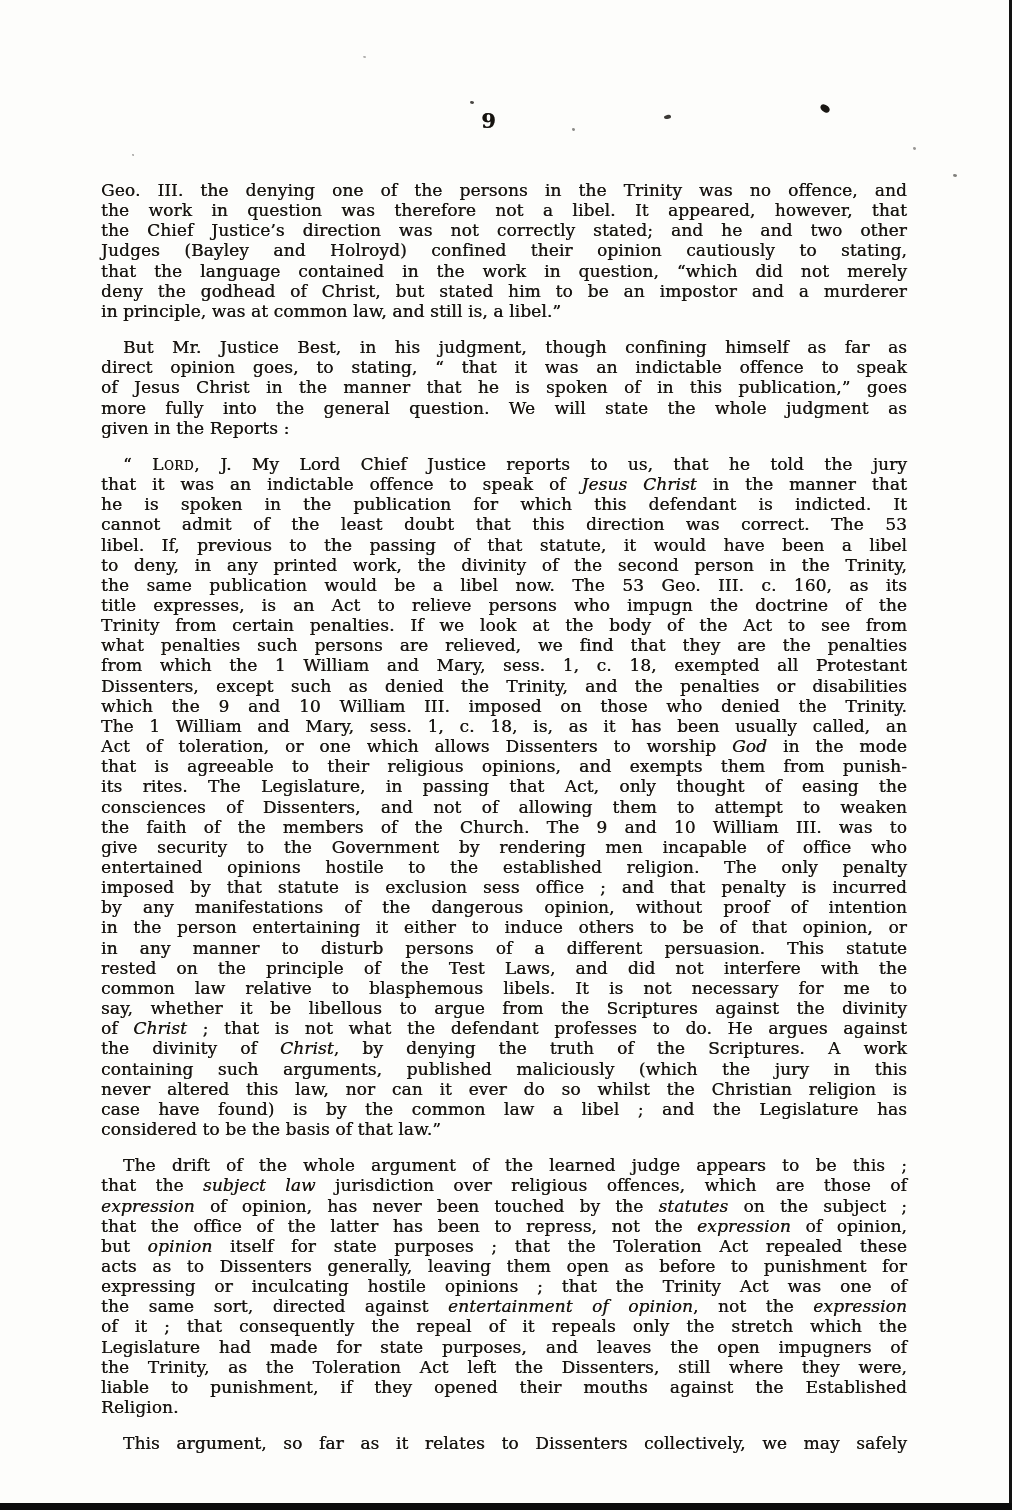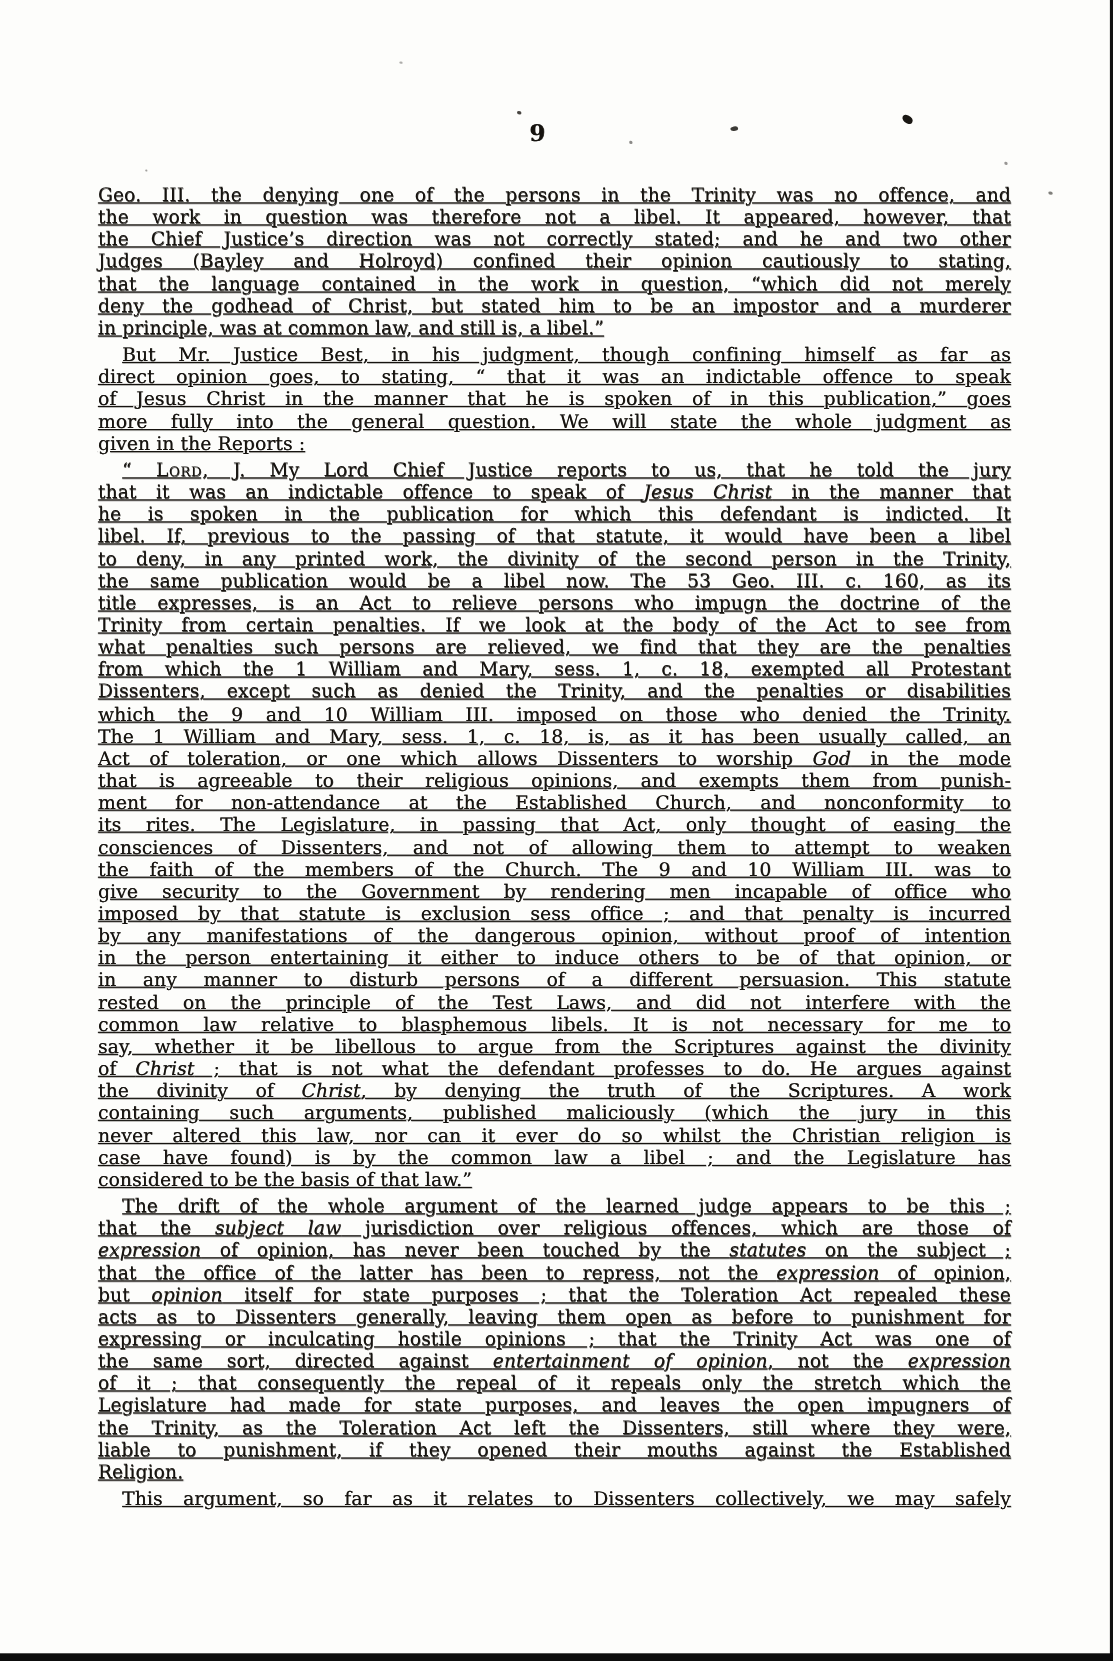--- a/index.html
+++ b/index.html
@@ -26,21 +26,21 @@
   .text-block {
     position: absolute;
     top: 164px;
     left: 85px;
     width: 838px;
     font-size: 17px;
     line-height: 20.15px;
     letter-spacing: 0.1px;
     text-shadow: 0.35px 0.35px 0.45px rgba(12,9,6,0.75);
   }
-  .paragraph { margin: 4px; text-decoration: underline; }
+  .paragraph { margin: 16px; }
   .line {
     text-align: justify;
     text-align-last: justify;
     white-space: normal;
   }
   .line.endline { text-align-last: left; }
   .line.indent { text-indent: 22px; }
   .it { font-style: italic; }
   .sc { font-variant: small-caps; letter-spacing: 0.6px; }
   
@@ -94,37 +94,38 @@
         <div class="line indent">But Mr. Justice Best, in his judgment, though confining himself as far as</div>
         <div class="line">direct opinion goes, to stating, “ that it was an indictable offence to speak</div>
         <div class="line">of Jesus Christ in the manner that he is spoken of in this publication,” goes</div>
         <div class="line">more fully into the general question.  We will state the whole judgment as</div>
         <div class="line endline">given in the Reports :</div>
       </div>
       <div class="paragraph">
         <div class="line indent">“ <span class="sc">Lord,</span> J.   My Lord Chief Justice reports to us, that he told the jury</div>
         <div class="line">that it was an indictable offence to speak of <span class="it">Jesus Christ</span> in the manner that</div>
         <div class="line">he is spoken in the publication for which this defendant is indicted.  It</div>
+        <div class="line">cannot admit of the least doubt that this direction was correct.  The 53</div>
         <div class="line">libel.  If, previous to the passing of that statute, it would have been a libel</div>
         <div class="line">to deny, in any printed work, the divinity of the second person in the Trinity,</div>
         <div class="line">the same publication would be a libel now.  The 53 Geo. III. c. 160, as its</div>
         <div class="line">title expresses, is an Act to relieve persons who impugn the doctrine of the</div>
         <div class="line">Trinity from certain penalties.  If we look at the body of the Act to see from</div>
         <div class="line">what penalties such persons are relieved, we find that they are the penalties</div>
         <div class="line">from which the 1 William and Mary, sess. 1, c. 18, exempted all Protestant</div>
         <div class="line">Dissenters, except such as denied the Trinity, and the penalties or disabilities</div>
         <div class="line">which the 9 and 10 William III. imposed on those who denied the Trinity.</div>
         <div class="line">The 1 William and Mary, sess. 1, c. 18, is, as it has been usually called, an</div>
         <div class="line">Act of toleration, or one which allows Dissenters to worship <span class="it">God</span> in the mode</div>
         <div class="line">that is agreeable to their religious opinions, and exempts them from punish-</div>
-        <div class="line">ment for non-attendance at the Established Church, and nonconformity to</div>
         <div class="line">its rites.  The Legislature, in passing that Act, only thought of easing the</div>
         <div class="line">consciences of Dissenters, and not of allowing them to attempt to weaken</div>
         <div class="line">the faith of the members of the Church.  The 9 and 10 William III. was to</div>
         <div class="line">give security to the Government by rendering men incapable of office who</div>
+        <div class="line">entertained opinions hostile to the established religion.  The only penalty</div>
         <div class="line">imposed by that statute is exclusion sess office ; and that penalty is incurred</div>
         <div class="line">by any manifestations of the dangerous opinion, without proof of intention</div>
         <div class="line">in the person entertaining it either to induce others to be of that opinion, or</div>
         <div class="line">in any manner to disturb persons of a different persuasion.  This statute</div>
         <div class="line">rested on the principle of the Test Laws, and did not interfere with the</div>
         <div class="line">common law relative to blasphemous libels.  It is not necessary for me to</div>
         <div class="line">say, whether it be libellous to argue from the Scriptures against the divinity</div>
         <div class="line">of <span class="it">Christ</span> ;  that is not what the defendant professes to do.   He argues against</div>
         <div class="line">the divinity of <span class="it">Christ</span>, by denying the truth of the Scriptures.   A work</div>
         <div class="line">containing such arguments, published maliciously (which the jury in this</div>

